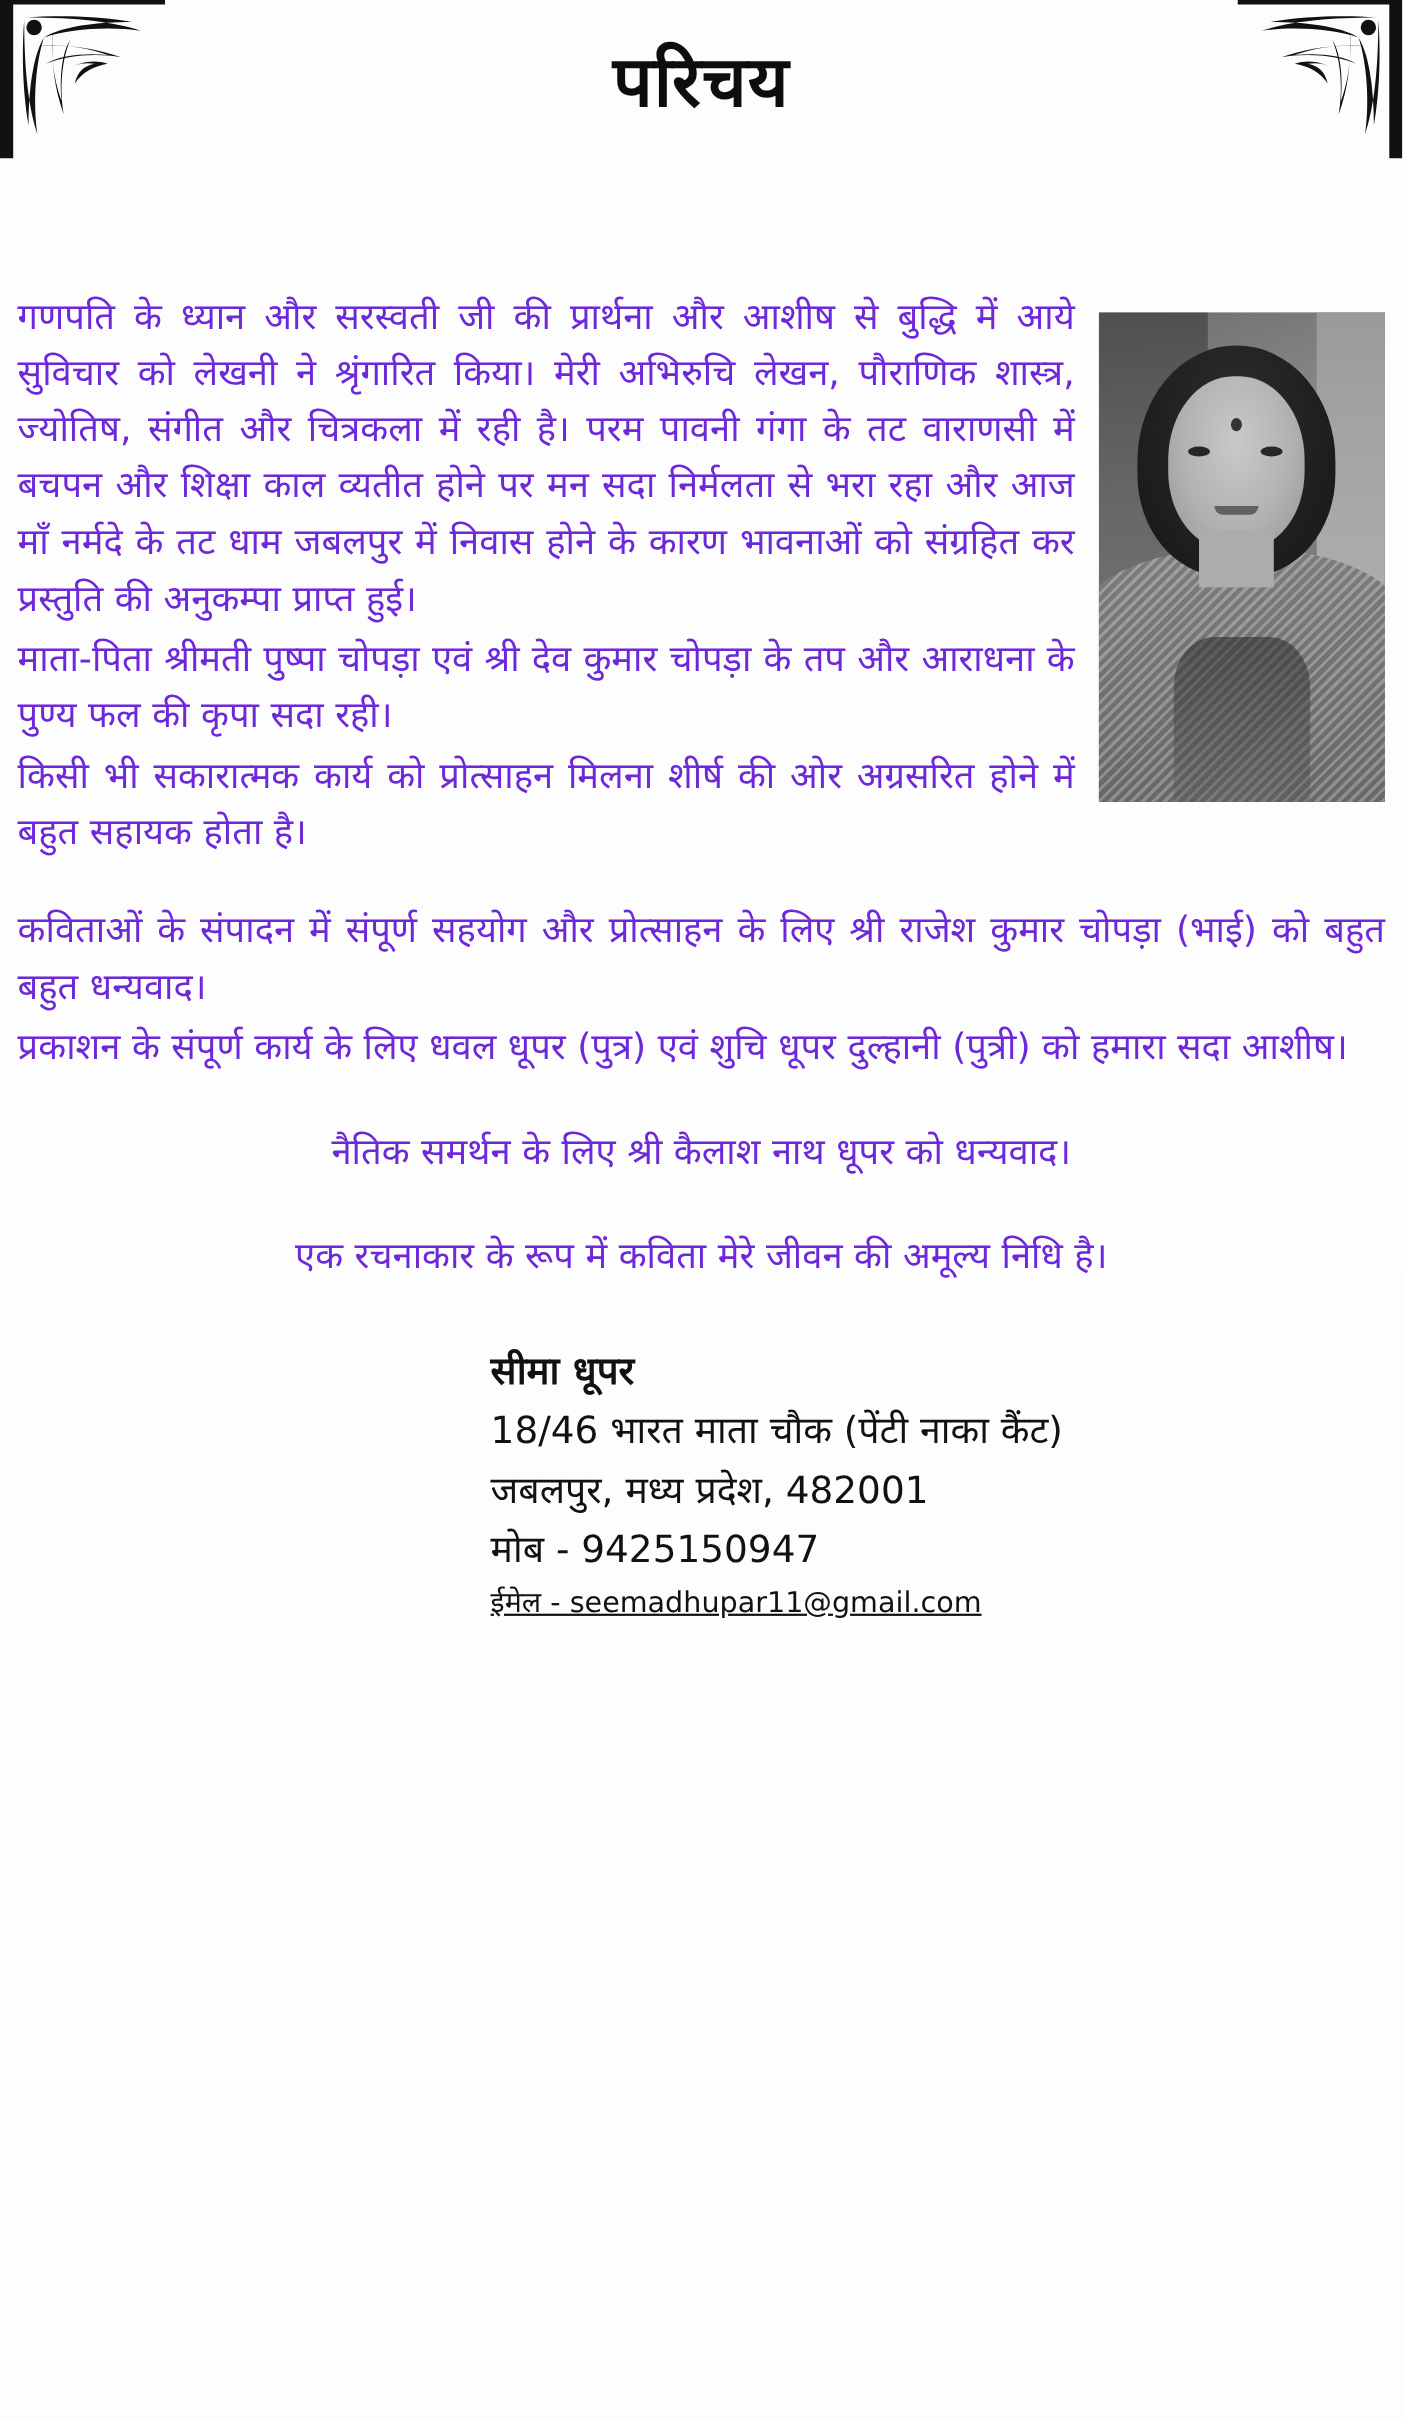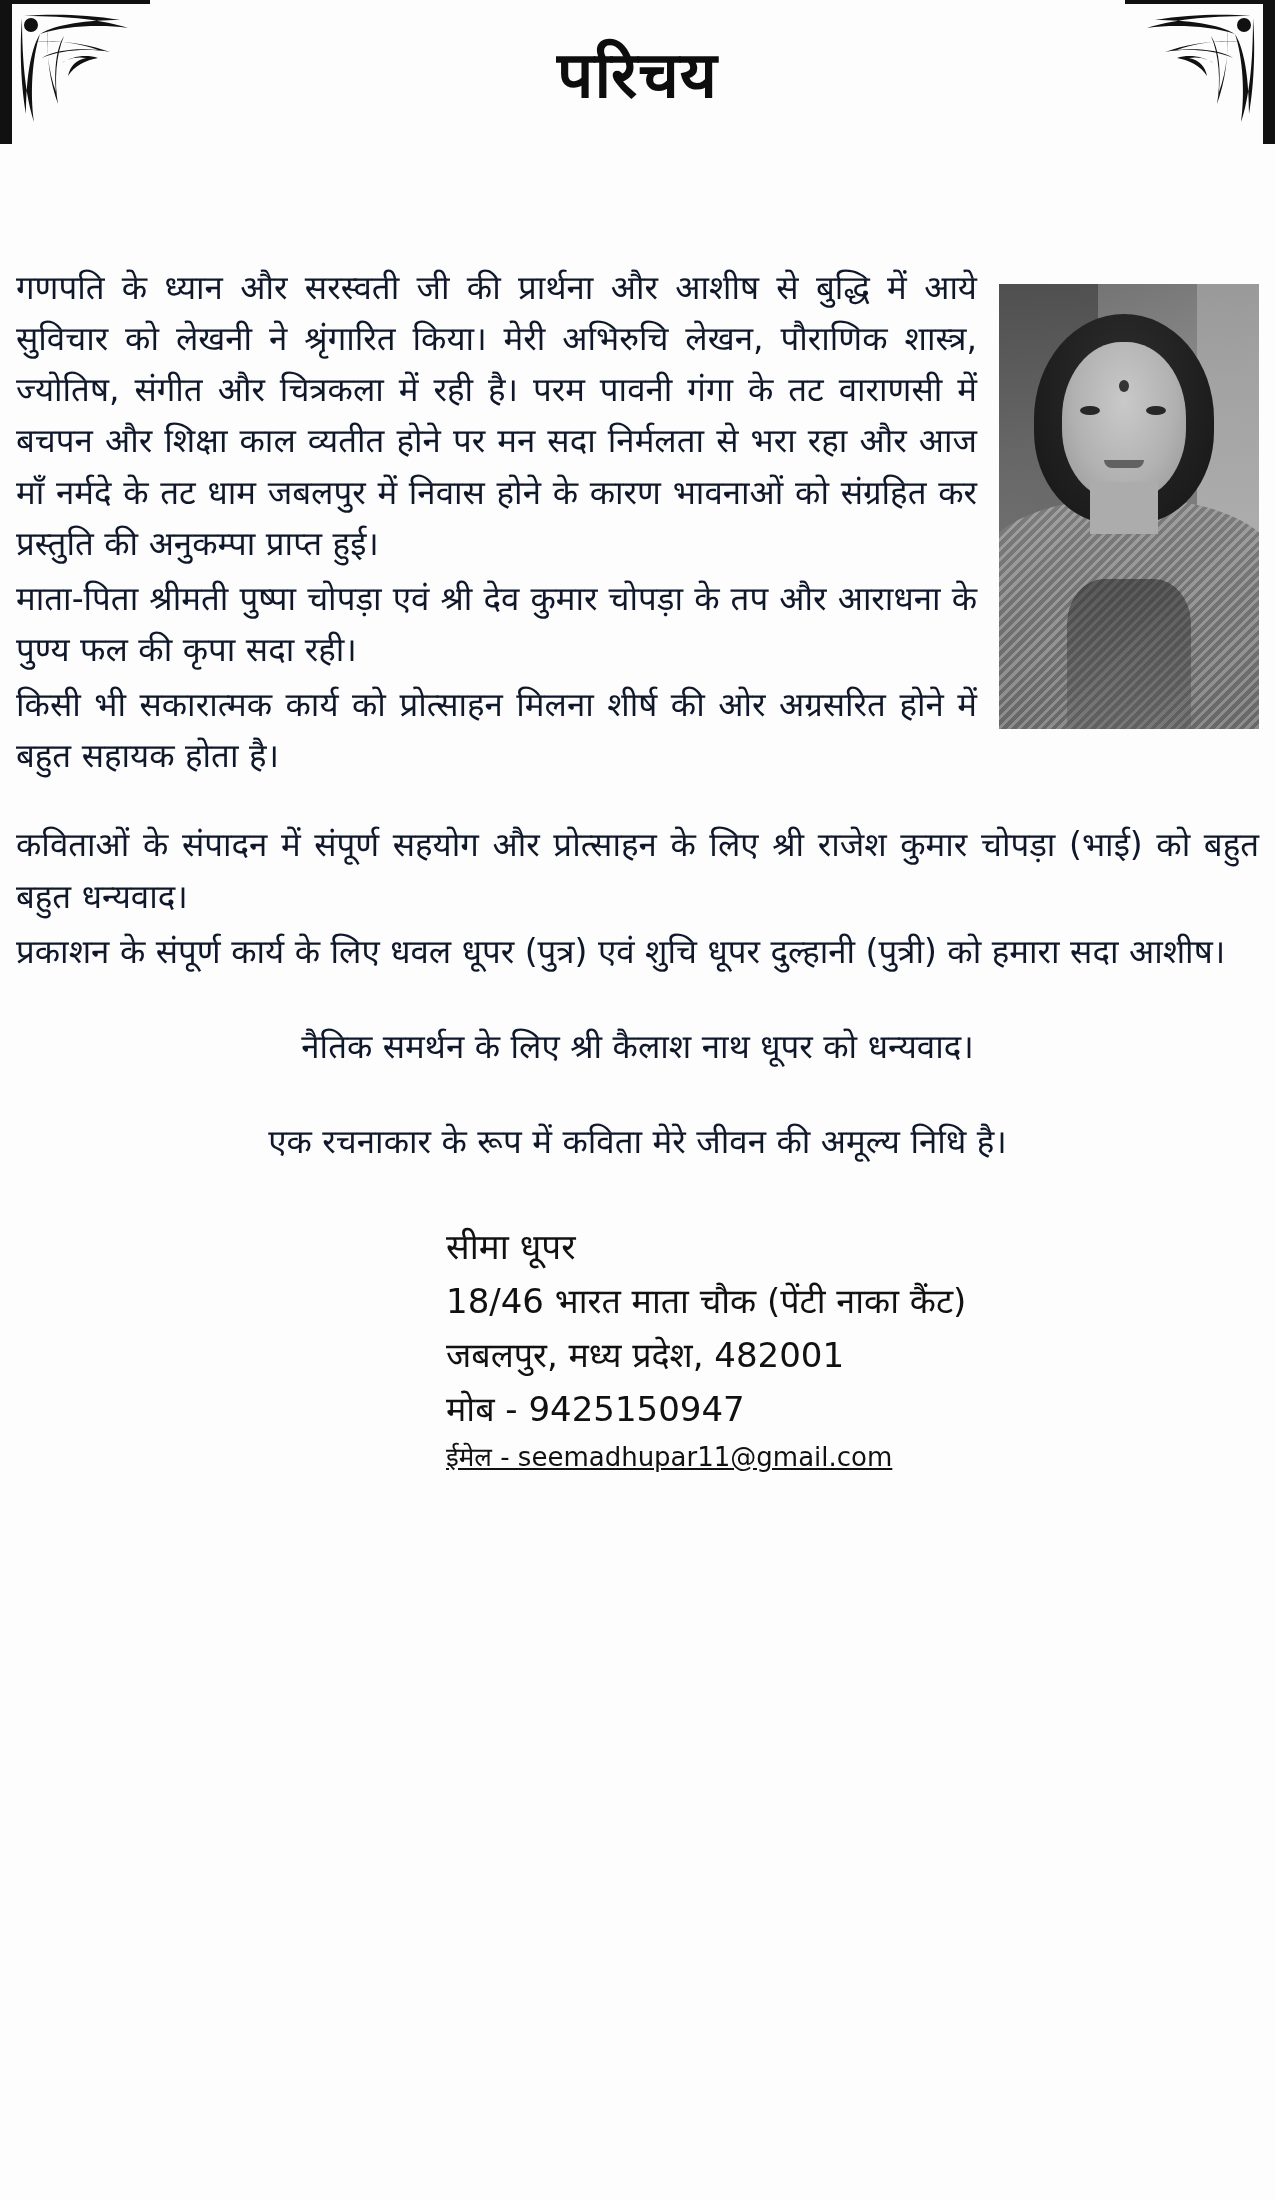--- a/index.html
+++ b/index.html
@@ -139,37 +139,37 @@
     width: 124px; height: 150px;
     background: linear-gradient(180deg, rgba(40,38,35,.55), rgba(90,86,80,.35));
     border-radius: 30% 30% 0 0;
   }
 
   p.para {
     margin: 0 0 4px 0;
     font-family: "DejaVu Sans", sans-serif;
     font-size: 33px;
     line-height: 1.55;
-    color: #0f172a;
+    color: #6d28d9;
     text-align: justify;
     text-justify: inter-word;
   }
   p.para.tight { text-align: center; margin-top: 44px; }
   p.block-gap { margin-top: 38px; }
 
   .signature {
     clear: both;
     margin-top: 54px;
     padding-left: 430px;
     font-family: "DejaVu Sans", sans-serif;
     color: #111;
   }
   .sig-name {
     font-size: 35px;
-    font-weight: normal;
+    font-weight: bold;
     line-height: 1.5;
   }
   .sig-line {
     font-size: 34px;
     line-height: 1.6;
   }
   .sig-line.email { font-size: 26px; text-decoration: underline; }
 </style>
 </head>
 <body>

